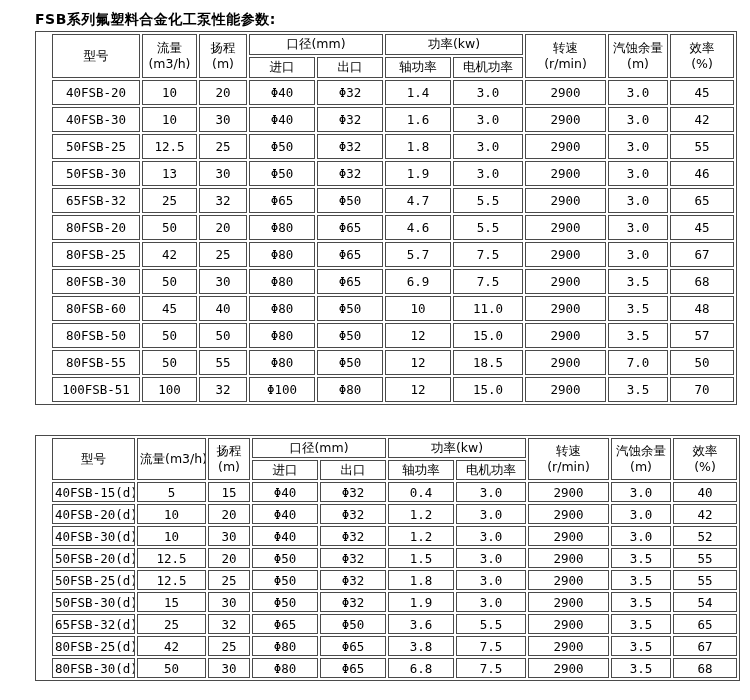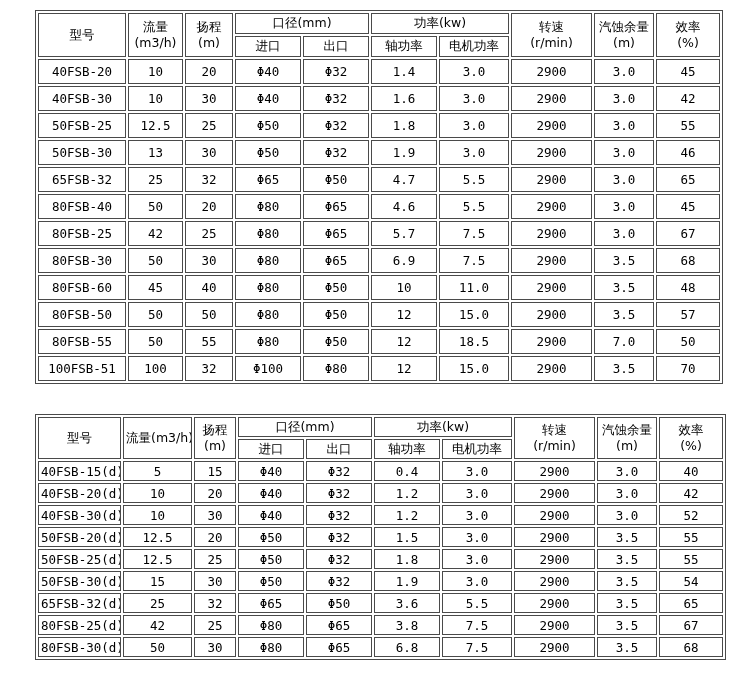--- a/index.html
+++ b/index.html
@@ -27,20 +27,21 @@
   .table-section { margin-bottom: 0; }
   .table-section.first { margin-bottom: 30px; }
   table.spec-table {
     border-collapse: separate;
     border-spacing: 2px;
     background: #ffffff;
     border: 1px solid #4a4a4a;
     table-layout: fixed;
     width: 684px;
     font-size: 12.5px;
+    padding-left: 14px;
   }
   table.spec-table th,
   table.spec-table td {
     border: 1px solid #4a4a4a;
     text-align: center;
     vertical-align: middle;
     padding: 0 2px;
     font-weight: normal;
     overflow: hidden;
     white-space: nowrap;
@@ -56,20 +57,21 @@
   .t2 tbody td { height: 18px; }
   .hl { display: block; line-height: 1.3; }
   .hl:empty { display: none; }
 </style>
 </head>
 <body>
 
 <div class="page">
 
   <section class="table-section first">
+    <h2 class="table-title">FSB系列氟塑料合金化工泵性能参数:</h2>
     <table class="spec-table t1">
       <colgroup>
         <col style="width:88px">
           <col style="width:55px">
           <col style="width:48px">
         <col style="width:66px">
           <col style="width:66px">
           <col style="width:66px">
         <col style="width:70px">
           <col style="width:81px">
@@ -178,21 +180,21 @@
             <td>32</td>
             <td>Φ65</td>
             <td>Φ50</td>
             <td>4.7</td>
             <td>5.5</td>
             <td>2900</td>
             <td>3.0</td>
             <td>65</td>
           </tr>
           <tr>
-            <td>80FSB-40</td>
+            <td>80FSB-20</td>
             <td>50</td>
             <td>20</td>
             <td>Φ80</td>
             <td>Φ65</td>
             <td>4.6</td>
             <td>5.5</td>
             <td>2900</td>
             <td>3.0</td>
             <td>45</td>
           </tr>

